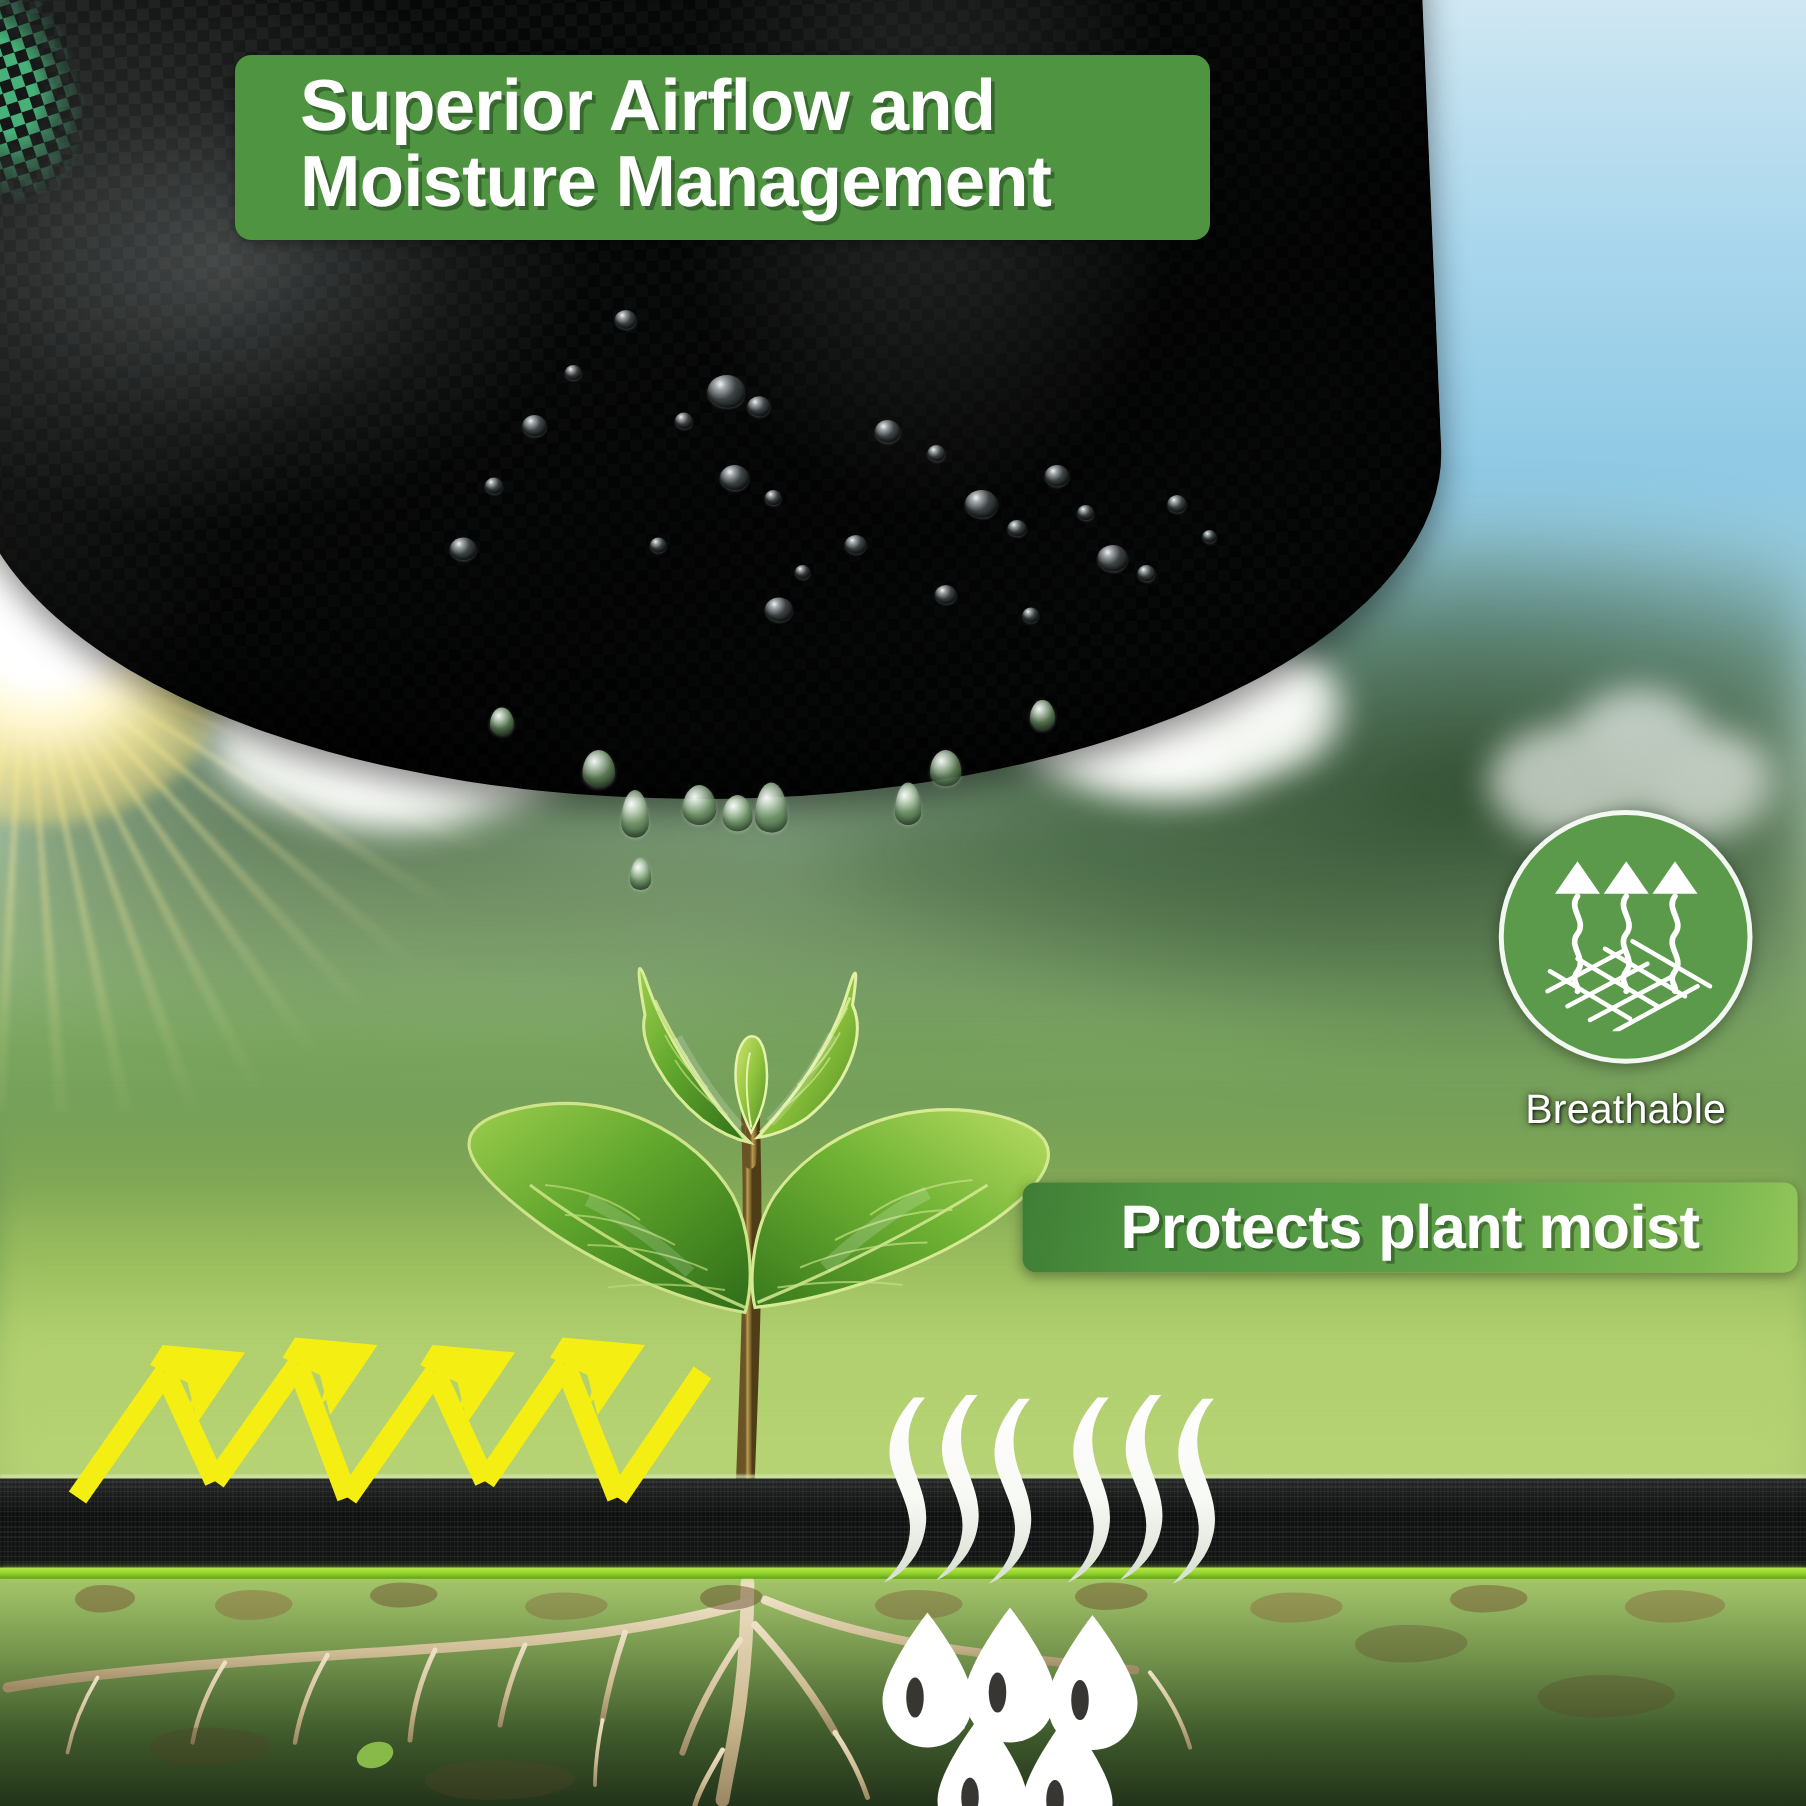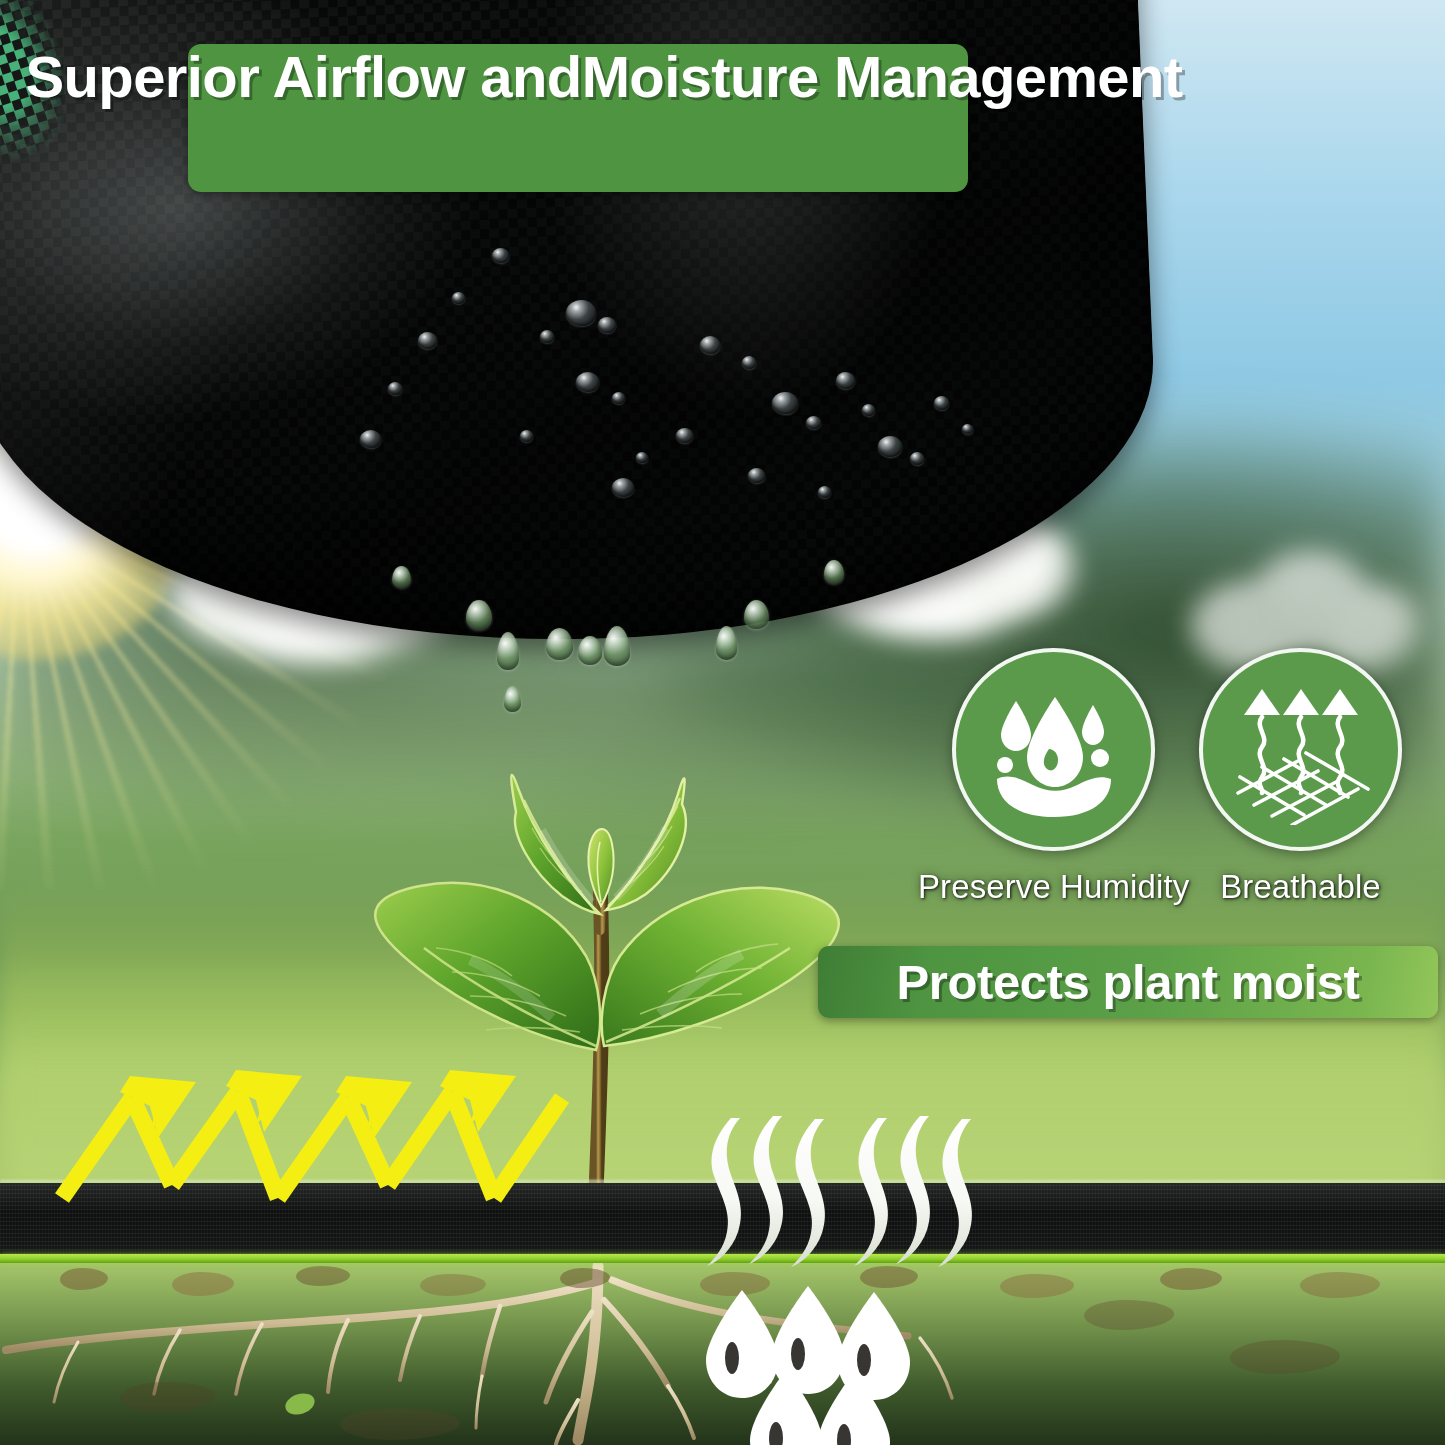--- a/index.html
+++ b/index.html
@@ -174,21 +174,21 @@
   .wisps  { position:absolute; left:0; top:0; width:1445px; height:1445px; }
   .drops-soil { position:absolute; left:0; top:0; width:1445px; height:1445px; }
 
   
   .banner-title {
     position:absolute;
     left:188px; top:44px; width:780px; height:148px;
     background:#4e9441;
     border-radius:13px;
     box-shadow:0 3px 10px rgba(0,0,0,.35);
-    display:flex; flex-direction:row; justify-content:center;
+    display:flex; flex-direction:column; justify-content:center;
     padding:2px 0 8px 52px;
   }
   .banner-title .line {
     color:#ffffff;
     font-size:58px;
     font-weight:bold;
     letter-spacing:-0.6px;
     line-height:1.06;
     text-shadow:3px 3px 0 rgba(0,0,0,.30);
     white-space:nowrap;
@@ -535,39 +535,20 @@
         <ellipse cx="26" cy="68" rx="7" ry="16" fill="#1c1a16" opacity=".88"></ellipse>
       </g>
     </g>
   </svg>
 
   <div class="banner-title">
     <div class="line">Superior Airflow and</div>
     <div class="line">Moisture Management</div>
   </div>
 
-  <div class="feature" id="feat-humidity">
-    <div class="circle">
-      <svg width="150" height="150" viewBox="0 0 150 150">
-
-        <path d="M76 22 C76 22 104 62 104 82 C104 99 91 112 76 112 C61 112 48 99 48 82 C48 62 76 22 76 22 Z" fill="#ffffff"></path>
-        <path d="M70 74 C64 82 63 90 68 94 C73 98 79 93 79 85 C79 79 75 74 70 74 Z" fill="#5a9a4a"></path>
-
-        <path d="M37 26 C37 26 52 49 52 60 C52 69 45 76 37 76 C29 76 22 69 22 60 C22 49 37 26 37 26 Z" fill="#ffffff"></path>
-
-        <path d="M114 30 C114 30 125 48 125 57 C125 64 120 70 114 70 C108 70 103 64 103 57 C103 48 114 30 114 30 Z" fill="#ffffff"></path>
-
-        <circle cx="26" cy="90" r="8" fill="#ffffff"></circle>
-        <circle cx="121" cy="83" r="9" fill="#ffffff"></circle>
-
-        <path d="M18 104 C30 98 42 104 54 110 C68 117 82 118 96 111 C108 105 120 99 132 104 C132 126 112 142 75 142 C38 142 18 126 18 104 Z" fill="#ffffff"></path>
-      </svg>
-    </div>
-    <div class="flabel">Preserve Humidity</div>
-  </div>
 
   <div class="feature" id="feat-breathable">
     <div class="circle">
       <svg width="150" height="150" viewBox="0 0 150 150">
 
         <g fill="#ffffff">
           <polygon points="36,14 54,40 18,40"></polygon>
           <polygon points="75,14 93,40 57,40"></polygon>
           <polygon points="114,14 132,40 96,40"></polygon>
         </g>

